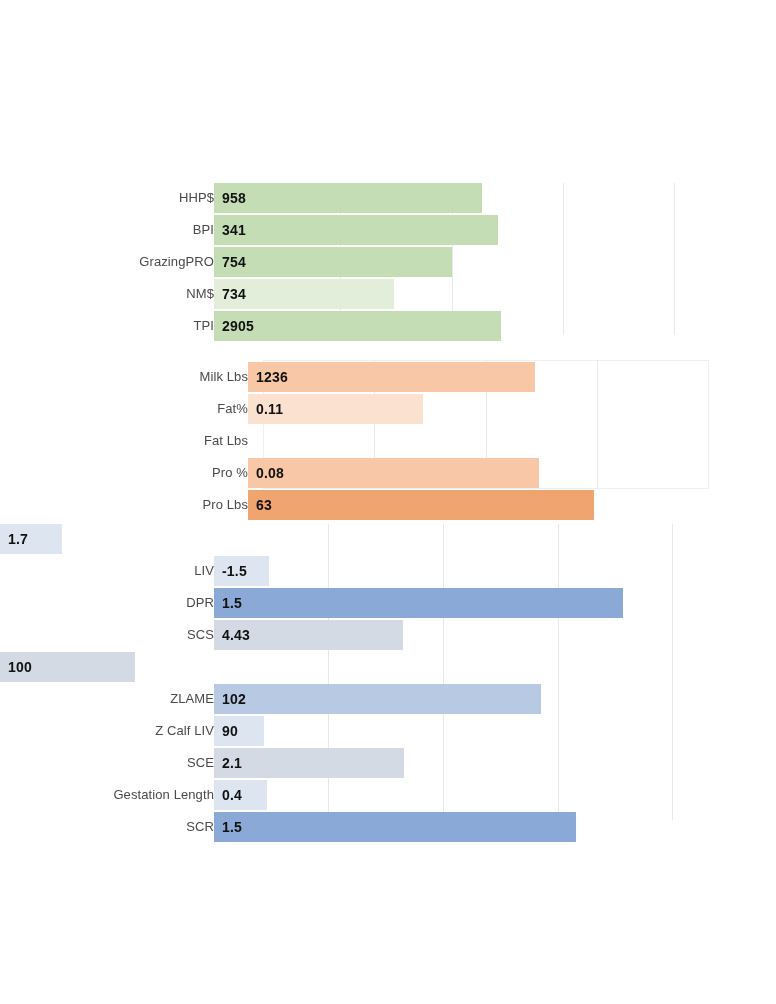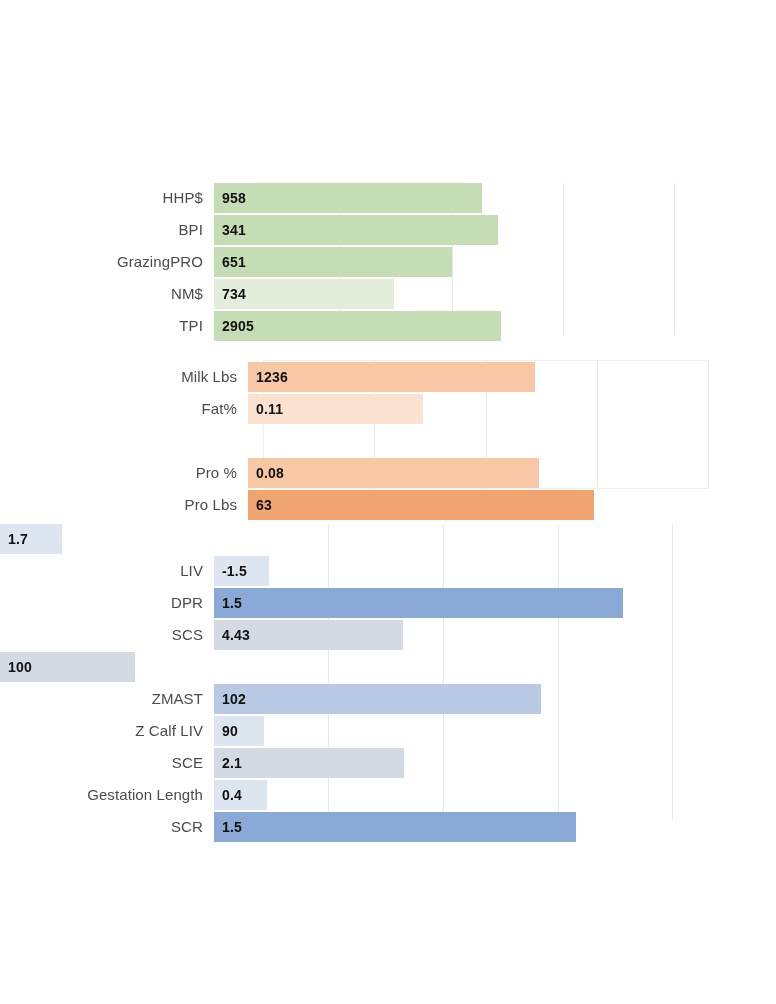--- a/index.html
+++ b/index.html
@@ -69,23 +69,22 @@
     height: 30px;
     margin-bottom: 2px;
     display: flex;
     align-items: stretch;
   }
 
   .row-label {
     width: 214px;
     flex: 0 0 214px;
     text-align: right;
-    padding-right: 11px;
     box-sizing: border-box;
-    font-size: 15px;
+    font-size: 13px;
     color: #4a4a4a;
     line-height: 30px;
     letter-spacing: 0.1px;
     white-space: nowrap;
     overflow: hidden;
   }
 
   .bar-area {
     position: relative;
     flex: 1 1 auto;
@@ -144,21 +143,21 @@
         <div class="bar-area">
           <div class="bar" style="width:284px;background:#c5ddb4"></div>
           <div class="bar-value">341</div>
         </div>
       </div>
 
       <div class="row">
         <div class="row-label">GrazingPRO</div>
         <div class="bar-area">
           <div class="bar" style="width:238px;background:#c5ddb4"></div>
-          <div class="bar-value">651</div>
+          <div class="bar-value">754</div>
         </div>
       </div>
 
       <div class="row">
         <div class="row-label">NM$</div>
         <div class="bar-area">
           <div class="bar" style="width:180px;background:#e2eeda"></div>
           <div class="bar-value">734</div>
         </div>
       </div>
@@ -193,20 +192,21 @@
 
       <div class="row">
         <div class="row-label">Fat%</div>
         <div class="bar-area">
           <div class="bar" style="width:175px;background:#fbe1d0"></div>
           <div class="bar-value">0.11</div>
         </div>
       </div>
 
       <div class="row">
+        <div class="row-label">Fat Lbs</div>
       </div>
 
       <div class="row">
         <div class="row-label">Pro %</div>
         <div class="bar-area">
           <div class="bar" style="width:291px;background:#f7c7a6"></div>
           <div class="bar-value">0.08</div>
         </div>
       </div>
 
@@ -262,21 +262,21 @@
       </div>
 
       <div class="row">
         <div class="bar-area">
           <div class="bar" style="width:135px;background:#d4dae4"></div>
           <div class="bar-value">100</div>
         </div>
       </div>
 
       <div class="row">
-        <div class="row-label">ZMAST</div>
+        <div class="row-label">ZLAME</div>
         <div class="bar-area">
           <div class="bar" style="width:327px;background:#b8c9e4"></div>
           <div class="bar-value">102</div>
         </div>
       </div>
 
       <div class="row">
         <div class="row-label">Z Calf LIV</div>
         <div class="bar-area">
           <div class="bar" style="width:50px;background:#dde5f1"></div>

